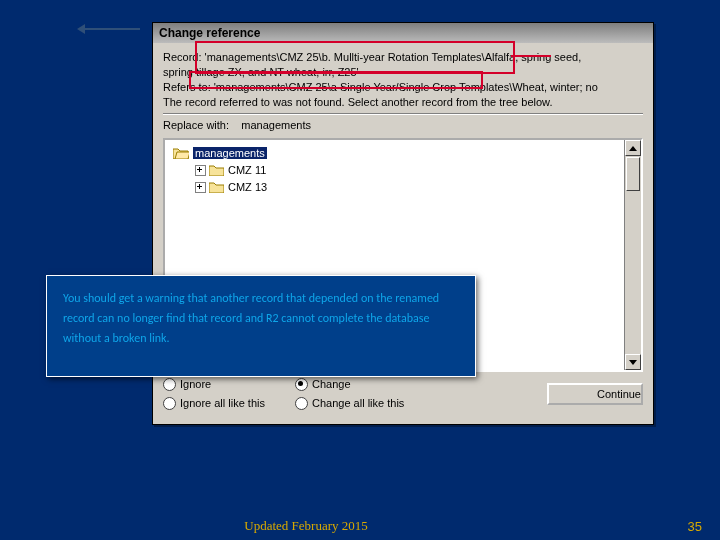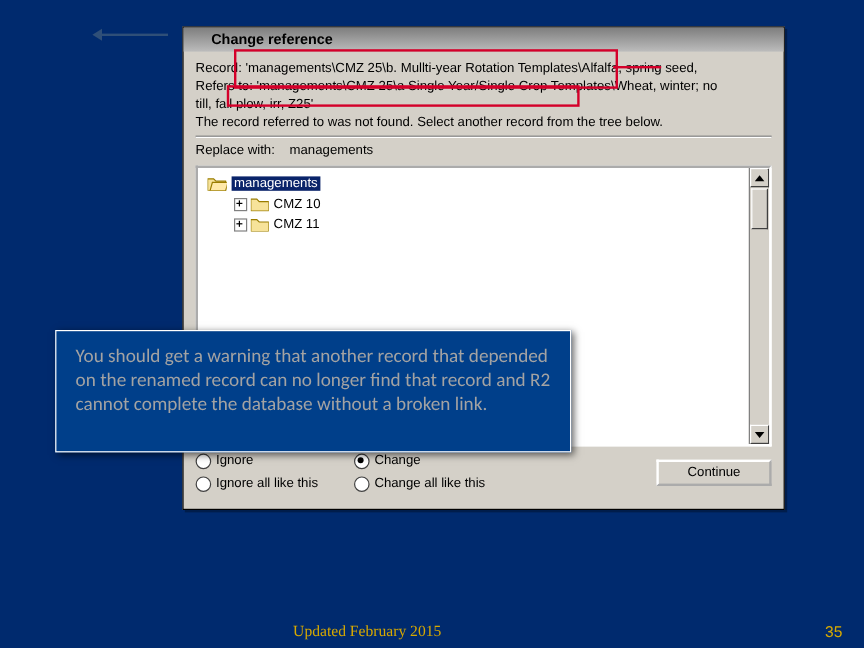--- a/index.html
+++ b/index.html
@@ -1,19 +1,19 @@
 <!DOCTYPE html>
 <html><head>
 <meta charset="utf-8">
 <style>
   html,body{margin:0;padding:0;width:720px;height:540px;background:#002a6e;font-family:Tahoma,Arial,sans-serif;font-size:11px;overflow:hidden}
   .arrow{position:absolute;left:80px;top:28px;width:60px;height:2px;background:#2f4f78}
   .arrow::before{content:"";position:absolute;left:-8px;top:-4px;border:5px solid transparent;border-right:8px solid #2f4f78}
   .win{position:absolute;left:152px;top:22px;width:500px;background:#d4d0c8;border:1px solid #000;box-shadow:2px 2px 0 rgba(0,0,0,.3)}
-  .title{background:linear-gradient(#7e7e7e,#bcbcbc);color:#000;font-weight:bold;padding:3px 23px;font-size:12px}
+  .title{background:linear-gradient(#7e7e7e,#bcbcbc);color:#000;font-weight:bold;padding:3px 6px;font-size:12px}
   .body{padding:8px 10px 10px}
   .lbl{display:inline-block}
   .row{margin-bottom:2px;line-height:13px}
   .redbox{position:absolute;border:2px solid #d4002a}
   .redseg{position:absolute;height:2px;background:#d4002a}
   .sep{height:1px;background:#808080;border-bottom:1px solid #fff;margin:4px 0}
   .tree{position:relative;border:2px inset #fff;background:#fff;height:230px;overflow:hidden}
   .treein{padding:4px 2px}
   .node{display:flex;align-items:center;height:16px;margin:1px 0}
   .ind0{padding-left:6px}.ind1{padding-left:28px}
@@ -28,39 +28,39 @@
   .sbarrow{height:16px;background:#d4d0c8;border:1px solid #fff;border-right-color:#404040;border-bottom-color:#404040;display:flex;align-items:center;justify-content:center;box-sizing:border-box}
   .sbtri{width:0;height:0;border:4px solid transparent}
   .sbtri.u{border-bottom:5px solid #000;margin-top:-4px}
   .sbtri.d{border-top:5px solid #000;margin-bottom:-4px}
   .sbthumb{position:absolute;left:1px;right:1px;top:17px;height:32px;background:#d4d0c8;border:1px solid #fff;border-right-color:#404040;border-bottom-color:#404040}
   .radios{display:flex;align-items:center;padding:6px 0 4px}
   .rcol{display:flex;flex-direction:column;gap:6px}
   .ritem{display:flex;align-items:flex-start;gap:4px;font-size:11px}
   .radio{width:11px;height:11px;border:1px solid #404040;border-radius:50%;background:#fff;display:inline-block;position:relative}
   .radio.ck::after{content:"";position:absolute;left:2px;top:2px;width:5px;height:5px;background:#000;border-radius:50%}
-  .btn{border:2px outset #fff;background:#d4d0c8;padding:3px 0;font-size:11px;text-align:center;cursor:pointer}
+  .btn{border:2px outset #fff;background:#d4d0c8;padding:3px 0;font-size:11px;text-align:right;cursor:pointer}
   .rcol2{margin-left:30px}
   .btncol{display:flex;flex-direction:column;gap:6px;margin-left:auto}
   .btncol .btn{width:92px}
-  .callout{position:absolute;left:46px;top:275px;width:396px;background:#003f8a;border:1px solid #fff;padding:12px 16px 28px;color:#a3a3a3;font-family:Calibri,Arial,sans-serif;font-size:16px;line-height:20px;box-shadow:2px 2px 6px rgba(0,0,0,.6)}
+  .callout{position:absolute;left:46px;top:275px;width:396px;background:#003f8a;border:1px solid #fff;padding:12px 16px 28px;color:#0ea5e9;font-family:Calibri,Arial,sans-serif;font-size:12px;line-height:20px;box-shadow:2px 2px 6px rgba(0,0,0,.6)}
   .footer{position:absolute;left:0;bottom:6px;width:612px;text-align:center;color:#d7a900;font-family:"Times New Roman",serif;font-size:13px}
   .pagenum{position:absolute;right:18px;bottom:6px;color:#d7a900;font-family:Liberation Sans, sans-serif;font-size:13px}
 </style>
 </head>
 <body>
 
 <div class="arrow"></div>
 
 <div class="win">
   <div class="title">Change reference</div>
   <div class="body" style="position:relative">
     <div class="row"><span class="lbl">Record:</span> <span>'managements\CMZ 25\b. Mullti-year Rotation Templates\Alfalfa, spring seed,</span></div>
+    <div class="row"><span>spring tillage ZX, and NT wheat, irr, Z25'</span></div>
     <div class="row"><span class="lbl">Refers to:</span> <span>'managements\CMZ 25\a Single Year/Single Crop Templates\Wheat, winter; no</span></div>
-    <div class="row"><span>till, fall plow, irr, Z25'</span></div>
     <div class="row"><span>The record referred to was not found. Select another record from the tree below.</span></div>
     <div class="redbox" style="left:42px;top:-2px;width:316px;height:29px"></div>
     <div class="redseg" style="left:358px;top:12px;width:40px"></div>
     <div class="redbox" style="left:36px;top:28px;width:290px;height:14px"></div>
 
     <div class="sep"></div>
     <div class="row" style="margin:4px 0 6px"><span>Replace with:</span>&nbsp;&nbsp;&nbsp;&nbsp;<span>managements</span></div>
 
     <div class="tree">
       <div class="treein">
@@ -73,30 +73,30 @@
             </span>
           <span class="treelbl sel">managements</span>
         </div>
         <div class="node ind1">
             <span class="pm plus"></span>
             <span class="fld">
               <svg width="15" height="11">
                 <path d="M0 1h5l2 2h8v8H0z" fill="#f7e39a" stroke="#9a7d00"></path>
               </svg>
             </span>
-            <span class="treelbl">CMZ 10</span>
+            <span class="treelbl">CMZ 11</span>
           </div>
         <div class="node ind1">
             <span class="pm plus"></span>
             <span class="fld">
               <svg width="15" height="11">
                 <path d="M0 1h5l2 2h8v8H0z" fill="#f7e39a" stroke="#9a7d00"></path>
               </svg>
             </span>
-            <span class="treelbl">CMZ 11</span>
+            <span class="treelbl">CMZ 13</span>
           </div>
         <div class="node ind1" style="margin-top:98px">
             <span class="pm plus"></span>
             <span class="fld">
               <svg width="15" height="11">
                 <path d="M0 1h5l2 2h8v8H0z" fill="#f7e39a" stroke="#9a7d00"></path>
               </svg>
             </span>
             <span class="treelbl">CMZ 35</span>
           </div>

